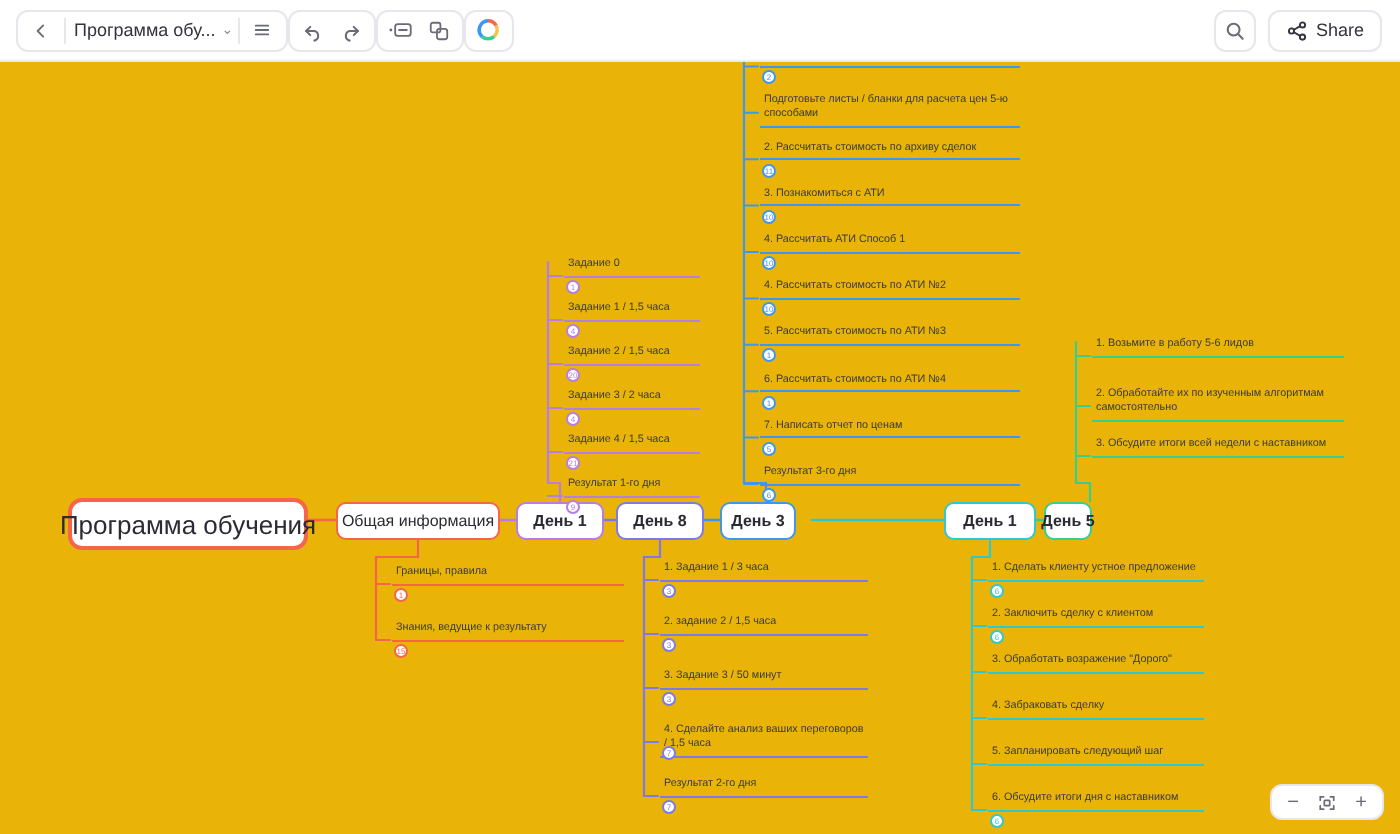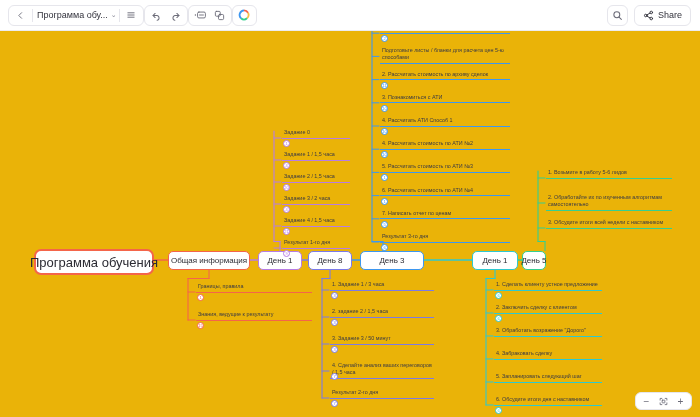--- a/index.html
+++ b/index.html
@@ -52,21 +52,21 @@
   #edges  { position: absolute; left: 0; top: 0; width: 700px; height: 386px; }
 
   
   .node-box {
     position: absolute; display: flex; align-items: center; justify-content: center;
     background: #ffffff; border-radius: 5px; border: 1.6px solid #ccc;
     white-space: nowrap; z-index: 10; cursor: pointer;
   }
   .node-box.root  { border-radius: 7px; border-width: 2px; font-size: 13px; }
   .node-box.brnch { font-size: 8px; }
-  .node-box.day   { font-size: 8px; font-weight: 400; }
+  .node-box.day   { font-size: 8px; font-weight: 700; }
 
   
   .leaf {
     position: absolute; z-index: 10; cursor: pointer;
     font-size: 5.4px; line-height: 7px; color: #3a3a44;
     padding: 0 1px 1.5px 2px;
     border-bottom: 1px solid #ccc;
   }
 
   
@@ -267,21 +267,21 @@
       <div class="leaf" style="left: 330px; top: 250px; width: 104px; border-bottom-color: rgb(123, 122, 232);">1. Задание 1 / 3 часа</div>
       <div class="badge" style="left: 331px; top: 261px; border-color: rgb(123, 122, 232); color: rgb(123, 122, 232);">3</div>
       <div class="leaf" style="left: 330px; top: 277px; width: 104px; border-bottom-color: rgb(123, 122, 232);">2. задание 2 / 1,5 часа</div>
       <div class="badge" style="left: 331px; top: 288px; border-color: rgb(123, 122, 232); color: rgb(123, 122, 232);">3</div>
       <div class="leaf" style="left: 330px; top: 304px; width: 104px; border-bottom-color: rgb(123, 122, 232);">3. Задание 3 / 50 минут</div>
       <div class="badge" style="left: 331px; top: 315px; border-color: rgb(123, 122, 232); color: rgb(123, 122, 232);">3</div>
       <div class="leaf" style="left: 330px; top: 331px; width: 104px; border-bottom-color: rgb(123, 122, 232);">4. Сделайте анализ ваших переговоров / 1,5 часа</div>
       <div class="badge" style="left: 331px; top: 342px; border-color: rgb(123, 122, 232); color: rgb(123, 122, 232);">7</div>
       <div class="leaf" style="left: 330px; top: 358px; width: 104px; border-bottom-color: rgb(123, 122, 232);">Результат 2-го дня</div>
       <div class="badge" style="left: 331px; top: 369px; border-color: rgb(123, 122, 232); color: rgb(123, 122, 232);">7</div>
-      <div class="node-box day" style="left: 360px; top: 219.5px; width: 64px; height: 19px; border-color: rgb(61, 151, 240);">
+      <div class="node-box day" style="left: 360px; top: 219.5px; width: 38px; height: 19px; border-color: rgb(61, 151, 240);">
         <span>День 3</span>
       </div>
       <div class="leaf" style="left: 380px; top: -6.8px; width: 130px; border-bottom-color: rgb(61, 151, 240);">1. Познакомиться с принципами ценообразования</div>
       <div class="badge" style="left: 381px; top: 4.2px; border-color: rgb(61, 151, 240); color: rgb(61, 151, 240);">2</div>
       <div class="leaf" style="left: 380px; top: 16.4px; width: 130px; border-bottom-color: rgb(61, 151, 240);">Подготовьте листы / бланки для расчета цен 5-ю способами</div>
       <div class="leaf" style="left: 380px; top: 39.6px; width: 130px; border-bottom-color: rgb(61, 151, 240);">2. Рассчитать стоимость по архиву сделок</div>
       <div class="badge" style="left: 381px; top: 50.6px; border-color: rgb(61, 151, 240); color: rgb(61, 151, 240);">11</div>
       <div class="leaf" style="left: 380px; top: 62.8px; width: 130px; border-bottom-color: rgb(61, 151, 240);">3. Познакомиться с АТИ</div>
       <div class="badge" style="left: 381px; top: 73.8px; border-color: rgb(61, 151, 240); color: rgb(61, 151, 240);">10</div>
       <div class="leaf" style="left: 380px; top: 86px; width: 130px; border-bottom-color: rgb(61, 151, 240);">4. Рассчитать АТИ Способ 1</div>

